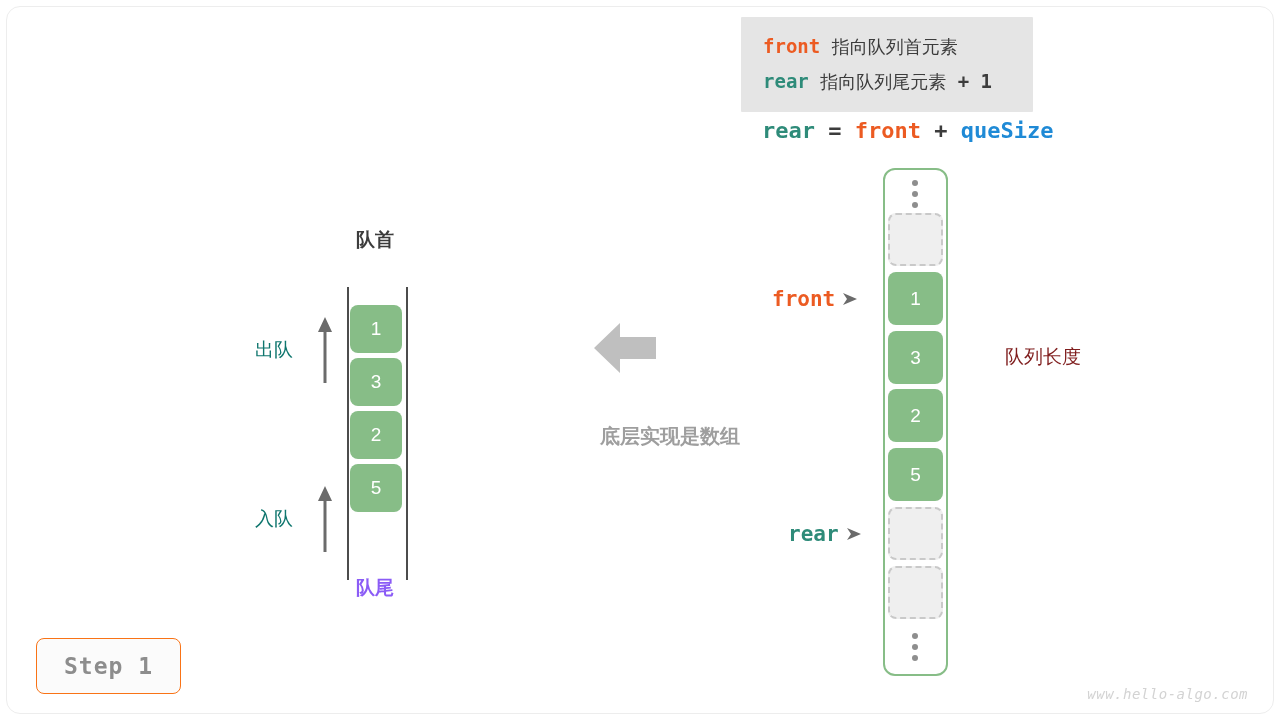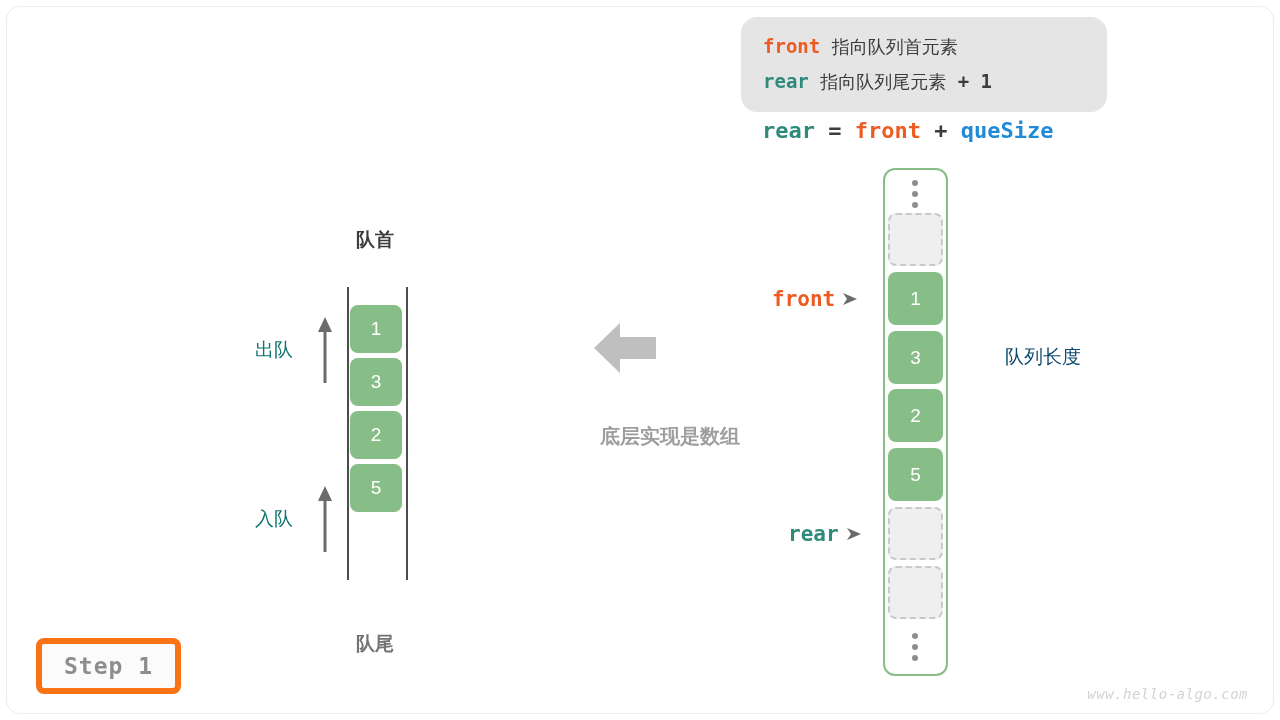--- a/index.html
+++ b/index.html
@@ -32,24 +32,24 @@
     border-radius: 14px;
     background: #ffffff;
     box-sizing: border-box;
   }
 
   
   .legend-box {
     position: absolute;
     left: 741px;
     top: 17px;
-    width: 366px;
+    width: 292px;
     height: 95px;
     background: #e5e5e5;
-    border-radius: 16px;
+    border-radius: 1px;
     box-sizing: border-box;
     padding: 12px 0 0 22px;
   }
   .legend-line {
     font-family: "DejaVu Sans Mono", "Liberation Mono", monospace;
     font-size: 19px;
     line-height: 34px;
     white-space: nowrap;
     color: #3c3c3c;
   }
@@ -80,26 +80,26 @@
     top: 227px;
     width: 60px;
     text-align: center;
     font-size: 19px;
     font-weight: bold;
     color: #3c3c3c;
   }
   .label-tail {
     position: absolute;
     left: 345px;
-    top: 631px;
+    top: 575px;
     width: 60px;
     text-align: center;
     font-size: 19px;
     font-weight: bold;
-    color: #737373;
+    color: #8b5cf6;
   }
 
   .rail {
     position: absolute;
     width: 2px;
     background: #4c4c4c;
   }
   .rail-left  { left: 347px;  top: 287px; height: 293px; }
   .rail-right { left: 406px;  top: 287px; height: 293px; }
 
@@ -212,39 +212,39 @@
 
   
   .size-note {
     position: absolute;
     left: 1005px;
     top: 341px;
     white-space: nowrap;
   }
   .size-note .t1 {
     font-size: 19px;
-    color: #0c4a6e;
+    color: #7f1d1d;
     line-height: 32px;
   }
   .size-note .t2 {
     font-family: "DejaVu Sans Mono", "Liberation Mono", monospace;
     font-size: 20px;
     line-height: 36px;
     font-weight: bold;
   }
   .size-note .t2 .num { color: #3c3c3c; font-weight: normal; }
 
   
   .step-badge {
     position: absolute;
     left: 36px;
     top: 638px;
     width: 145px;
     height: 56px;
-    border: 6px solid #f97316;
+    border: 1px solid #f97316;
     border-radius: 8px;
     background: #fbfbfb;
     box-sizing: border-box;
     display: flex;
     align-items: center;
     justify-content: center;
     font-family: "DejaVu Sans Mono", "Liberation Mono", monospace;
     font-size: 23px;
     font-weight: bold;
     color: #8d8d8d;

